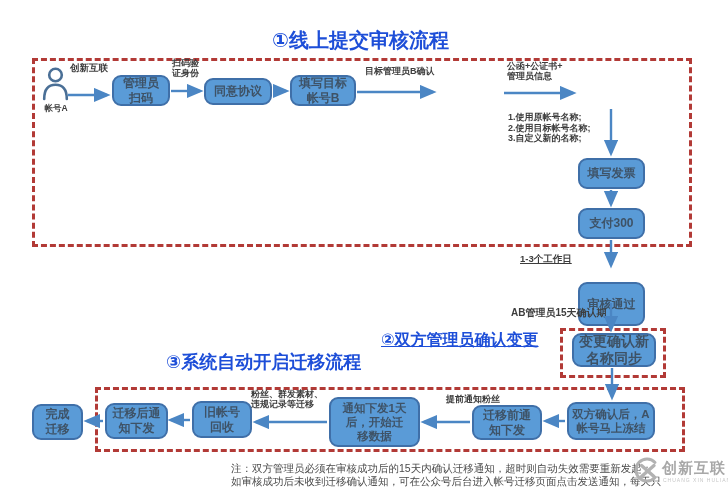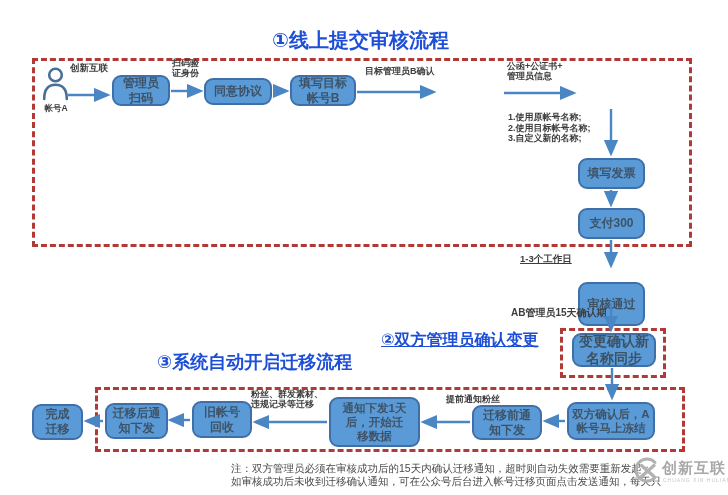--- a/index.html
+++ b/index.html
@@ -26,21 +26,21 @@
 <body>
 
 <div id="canvas">
 
   <div class="dashed" style="left:32px;top:58px;width:660px;height:189px;"></div>
   <div class="dashed" style="left:560px;top:328px;width:106px;height:50px;"></div>
   <div class="dashed" style="left:95px;top:387px;width:590px;height:65px;"></div>
 
   <div class="title" style="left:272px;top:27px;font-size:20px;">①线上提交审核流程</div>
   <div class="title" style="left:381px;top:330px;font-size:16px;text-decoration:underline;">②双方管理员确认变更</div>
-  <div class="title" style="left:157px;top:350px;font-size:18px;">③系统自动开启迁移流程</div>
+  <div class="title" style="left:166px;top:350px;font-size:18px;">③系统自动开启迁移流程</div>
 
   <svg style="position:absolute;left:42px;top:67px;" width="27" height="34" viewBox="0 0 27 34">
     <circle cx="13.5" cy="8" r="6.3" fill="none" stroke="#4a6f96" stroke-width="2.6"></circle>
     <path d="M2.2,32 C2.2,21 7,17.8 13.5,17.8 C20,17.8 24.8,21 24.8,32" fill="none" stroke="#4a6f96" stroke-width="2.6" stroke-linecap="round"></path>
   </svg>
   <div class="actor-label" style="left:41px;top:103px;width:30px;text-align:center;">帐号A</div>
 
   <div class="box" style="left:112px;top:75px;width:58px;height:31px;">管理员
 扫码</div>
   <div class="box" style="left:204px;top:78px;width:68px;height:27px;">同意协议</div>

